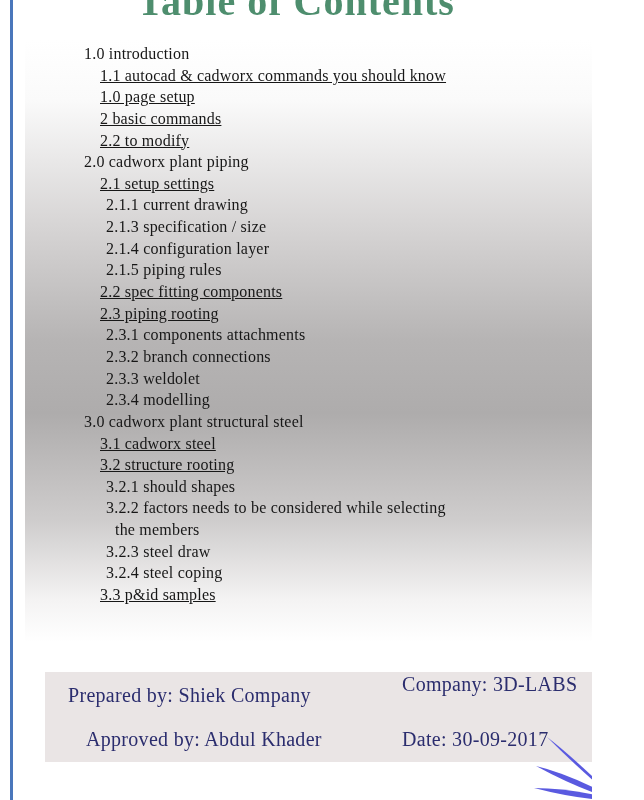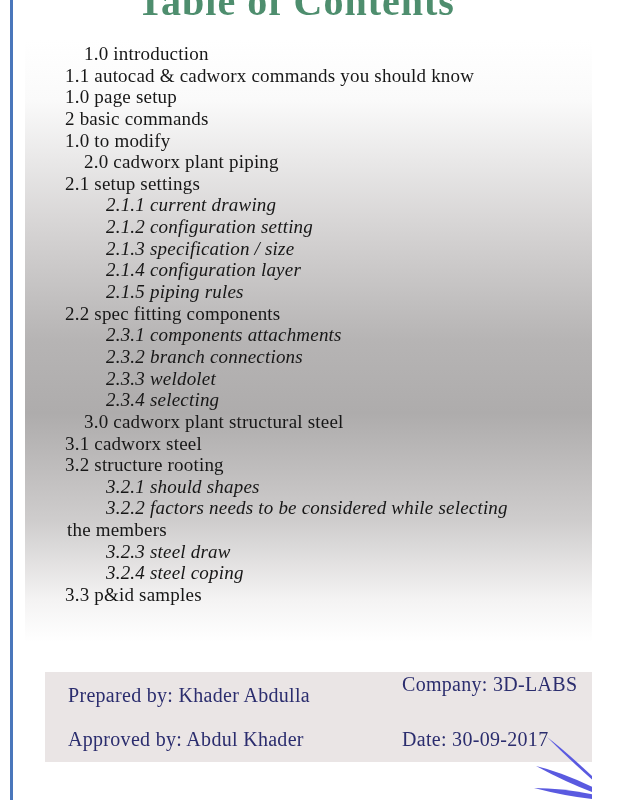--- a/index.html
+++ b/index.html
@@ -16,32 +16,32 @@
     background:linear-gradient(to bottom,
       #ffffff 0%, #fafafa 10%, #d8d6d6 30%, #b6b4b4 50%, #aeacac 62%,
       #cfcdcd 80%, #f4f3f3 93%, #ffffff 100%);}
 
   
   #title{position:absolute;top:-18px;left:0;right:0;margin:0;text-align:center;
     font-size:40px;line-height:1;font-weight:bold;color:#4e8e6e;letter-spacing:1px;z-index:2;}
 
   
   #toc{position:absolute;top:43px;left:0;width:644px;z-index:2;color:#171717;}
-  .toc-line{height:21.65px;line-height:21.65px;font-size:19px;white-space:nowrap;letter-spacing:0.2px;}
+  .toc-line{height:21.65px;line-height:21.65px;font-size:16px;white-space:nowrap;letter-spacing:0.2px;}
   .lvl1{padding-left:84px;}
-  .lvl2{padding-left:65px;}
-  .lvl3{padding-left:106px;font-style:italic;}
-  .wrap{padding-left:67px;}
+  .lvl2{padding-left:100px;text-decoration:underline;}
+  .lvl3{padding-left:106px;}
+  .wrap{padding-left:115px;}
 
   
   #footer-box{position:absolute;left:45px;top:672px;width:576px;height:90px;background:#eae5e5;z-index:3;}
   .fcell{position:absolute;font-size:20px;color:#2b2d6e;white-space:nowrap;letter-spacing:0.3px;}
   #f-prepared{left:23px;top:12px;}
   #f-company{left:357px;top:1px;}
-  #f-approved{left:23px;top:56px;text-align:center;}
+  #f-approved{left:41px;top:56px;text-align:center;}
   #f-date{left:357px;top:56px;font-family:Liberation Serif, serif;}
 
   
   #leaves{position:absolute;left:488px;top:690px;width:156px;height:112px;z-index:5;}
 </style>
 </head>
 <body>
 
 <div id="page">
 
@@ -50,46 +50,46 @@
   <div id="left-line" class="vline"></div>
   <div id="right-line" class="vline"></div>
 
   <h1 id="title">Table of Contents</h1>
 
   <div id="toc">
     <div class="toc-line lvl1">1.0 introduction</div>
     <div class="toc-line lvl2">1.1 autocad &amp; cadworx commands you should know</div>
     <div class="toc-line lvl2">1.0 page setup</div>
     <div class="toc-line lvl2">2 basic commands</div>
-    <div class="toc-line lvl2">1.0 to modify</div>
+    <div class="toc-line lvl2">2.2 to modify</div>
     <div class="toc-line lvl1">2.0 cadworx plant piping</div>
     <div class="toc-line lvl2">2.1 setup settings</div>
     <div class="toc-line lvl3">2.1.1 current drawing</div>
-    <div class="toc-line lvl3">2.1.2 configuration setting</div>
     <div class="toc-line lvl3">2.1.3 specification / size</div>
     <div class="toc-line lvl3">2.1.4 configuration layer</div>
     <div class="toc-line lvl3">2.1.5 piping rules</div>
     <div class="toc-line lvl2">2.2 spec fitting components</div>
+    <div class="toc-line lvl2">2.3 piping rooting</div>
     <div class="toc-line lvl3">2.3.1 components attachments</div>
     <div class="toc-line lvl3">2.3.2 branch connections</div>
     <div class="toc-line lvl3">2.3.3 weldolet</div>
-    <div class="toc-line lvl3">2.3.4 selecting</div>
+    <div class="toc-line lvl3">2.3.4 modelling</div>
     <div class="toc-line lvl1">3.0 cadworx plant structural steel</div>
     <div class="toc-line lvl2">3.1 cadworx steel</div>
     <div class="toc-line lvl2">3.2 structure rooting</div>
     <div class="toc-line lvl3">3.2.1 should shapes</div>
     <div class="toc-line lvl3">3.2.2 factors needs to be considered while selecting</div>
     <div class="toc-line wrap">the members</div>
     <div class="toc-line lvl3">3.2.3 steel draw</div>
     <div class="toc-line lvl3">3.2.4 steel coping</div>
     <div class="toc-line lvl2">3.3 p&amp;id samples</div>
   </div>
 
   <div id="footer-box">
-    <div id="f-prepared" class="fcell">Prepared by: Khader Abdulla</div>
+    <div id="f-prepared" class="fcell">Prepared by: Shiek Company</div>
     <div id="f-company" class="fcell">Company: 3D-LABS</div>
     <div id="f-approved" class="fcell">Approved by: Abdul Khader</div>
     <div id="f-date" class="fcell">Date: 30-09-2017</div>
   </div>
 
   <svg id="leaves" viewBox="0 0 156 112" aria-hidden="true">
     <g fill="#5a5ae0" stroke="none">
 
       <path d="M126 108 Q106 62 109 22 Q122 70 126 108 Z"></path>
 

